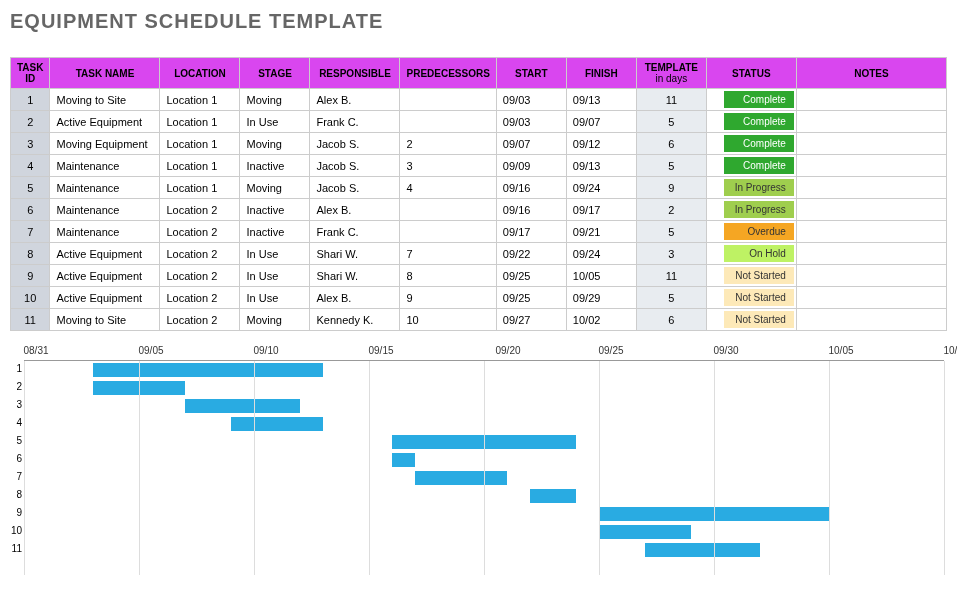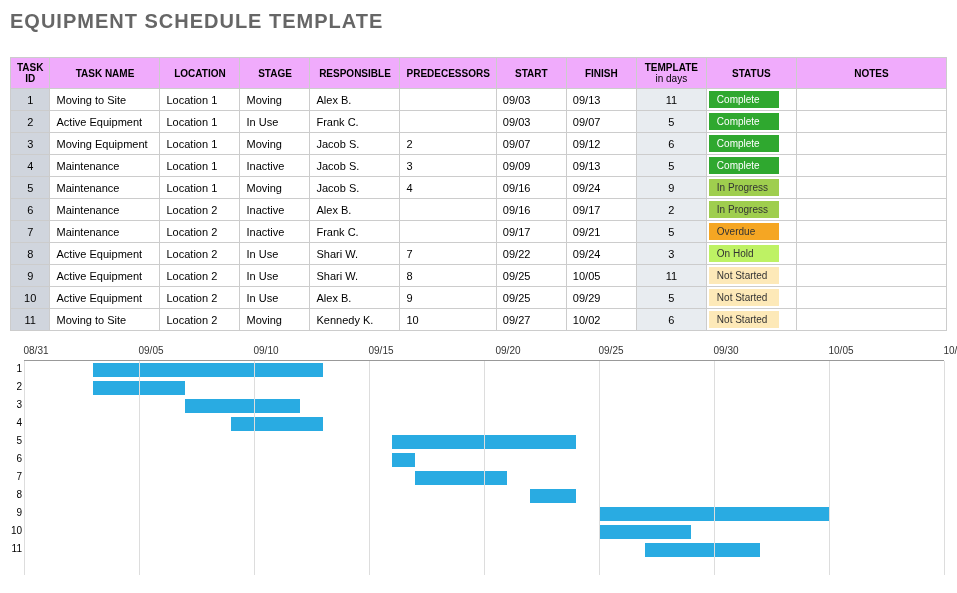--- a/index.html
+++ b/index.html
@@ -1,25 +1,25 @@
 <!DOCTYPE html>
 <html><head>
 <meta charset="utf-8">
 <style>
 * { box-sizing: border-box; margin: 0; padding: 0; }
 body { font-family: Arial, sans-serif; background: #fff; padding: 10px; width: 957px; }
 .title { color: #666; font-size: 20px; font-weight: bold; letter-spacing: 1px; margin-bottom: 24px; }
 table { border-collapse: collapse; width: 100%; font-size: 11px; }
 th, td { border: 1px solid #ccc; padding: 4px 6px; height: 22px; }
-th { background: #f0abfc; font-weight: bold; font-size: 10px; text-align: center; }
+th { background: #d946ef; font-weight: bold; font-size: 10px; text-align: center; }
 th .sub { font-size: 10px; font-weight: normal; display: block; }
 td.id { background: #d0d5dd; text-align: center; font-weight: normal; width: 32px; }
 td.center { text-align: left; }
 td.dur { background: #e8ecf0; text-align: center; }
-.status-cell { text-align: left; padding: 2px; }
+.status-cell { text-align: right; padding: 2px; }
 .status-badge { display: inline-block; padding: 3px 8px; font-size: 10px; min-width: 70px; }
 .s-complete { background: #2fa82f; color: #fff; }
 .s-inprogress { background: #9fce4e; color: #333; }
 .s-overdue { background: #f5a623; color: #333; }
 .s-onhold { background: #bef264; color: #333; }
 .s-notstarted { background: #fde9b8; color: #333; }
 .gantt { margin-top: 14px; position: relative; width: 920px; height: 230px; margin-left: 14px; }
 .gantt-axis { position: relative; height: 16px; border-bottom: 1px solid #999; }
 .gantt-tick { position: absolute; font-size: 10px; color: #333; transform: translateX(-50%); margin-left: 12px; }
 .gantt-grid { position: absolute; top: 16px; bottom: 0; width: 1px; background: #ddd; }

